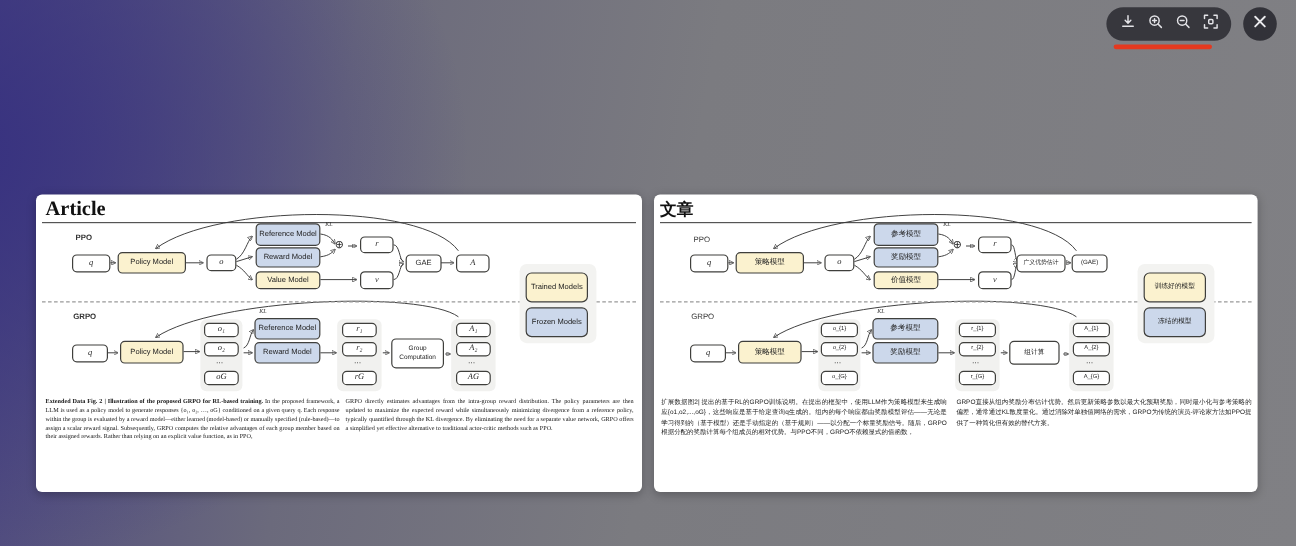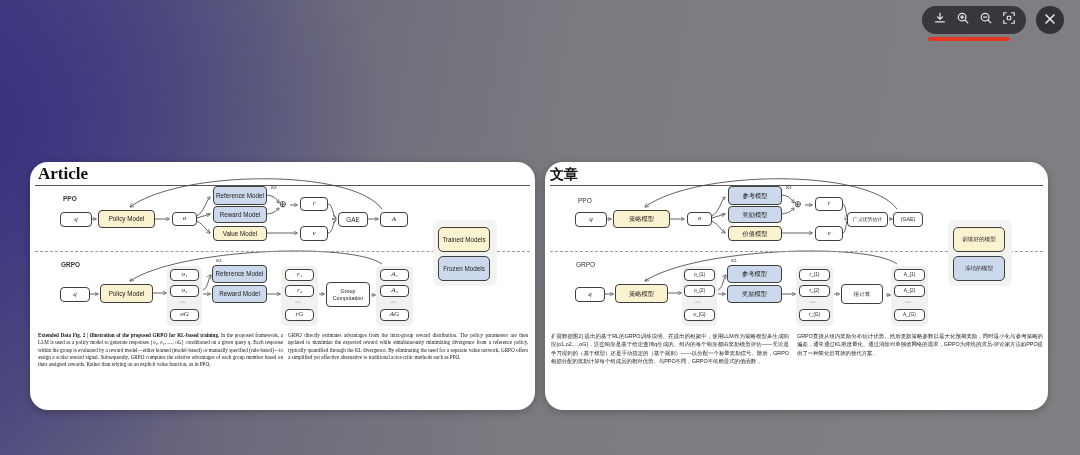--- a/index.html
+++ b/index.html
@@ -14,21 +14,21 @@
   .lang-bar span{margin:0 7px;cursor:default;}
   .toolbar{position:absolute;top:6px;left:922px;width:92px;height:28px;border-radius:15px;
     background:rgba(42,42,49,.85);display:flex;align-items:center;justify-content:space-around;padding:0 6px;}
   .tbtn{width:17px;height:17px;display:flex;align-items:center;justify-content:center;cursor:pointer;}
   .tbtn svg{stroke:#e3e3e7;fill:none;stroke-width:1.4;stroke-linecap:round;stroke-linejoin:round;}
   .close-btn{position:absolute;top:6px;left:1036px;width:28px;height:28px;border-radius:50%;
     background:rgba(42,42,49,.9);display:flex;align-items:center;justify-content:center;cursor:pointer;}
   .close-btn svg{stroke:#e9e9ec;stroke-width:1.6;stroke-linecap:round;}
   .red-underline{position:absolute;top:37px;left:928px;width:82px;height:4px;background:#e5391f;border-radius:2px;}
   
-  .card{position:absolute;top:162px;width:505px;height:248px;background:#fff;border-radius:18px;
+  .card{position:absolute;top:162px;width:505px;height:248px;background:#fff;border-radius:5px;
     box-shadow:0 2px 8px rgba(0,0,0,.25);overflow:hidden;}
   .card-left{left:30px;}
   .card-right{left:545px;width:503px;}
   .card-title-en{position:absolute;left:8px;top:2px;font-family:"Liberation Serif",serif;font-weight:bold;font-size:17px;color:#111;}
   .card-title-zh{position:absolute;left:5px;top:4px;font-size:14px;font-weight:600;color:#111;}
   .rule{position:absolute;left:5px;right:5px;top:23px;border-top:1px solid #555;}
   .dash{position:absolute;left:5px;right:5px;top:89px;border-top:1px dashed #999;}
   
   .node{position:absolute;background:#fff;border:.9px solid #3f3f3c;border-radius:4px;
     display:flex;align-items:center;justify-content:center;text-align:center;

